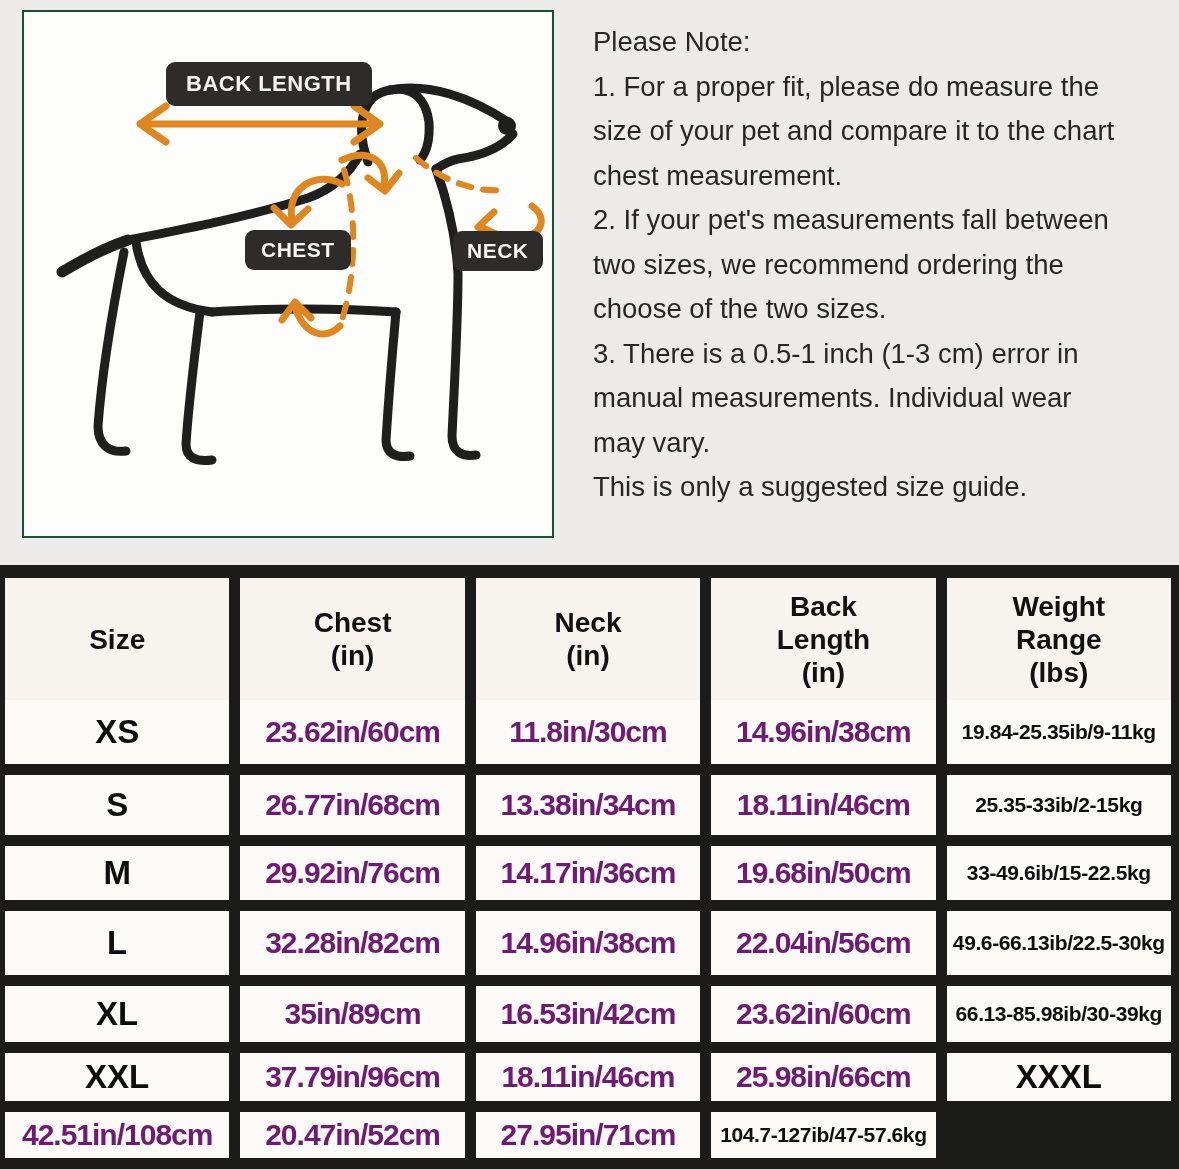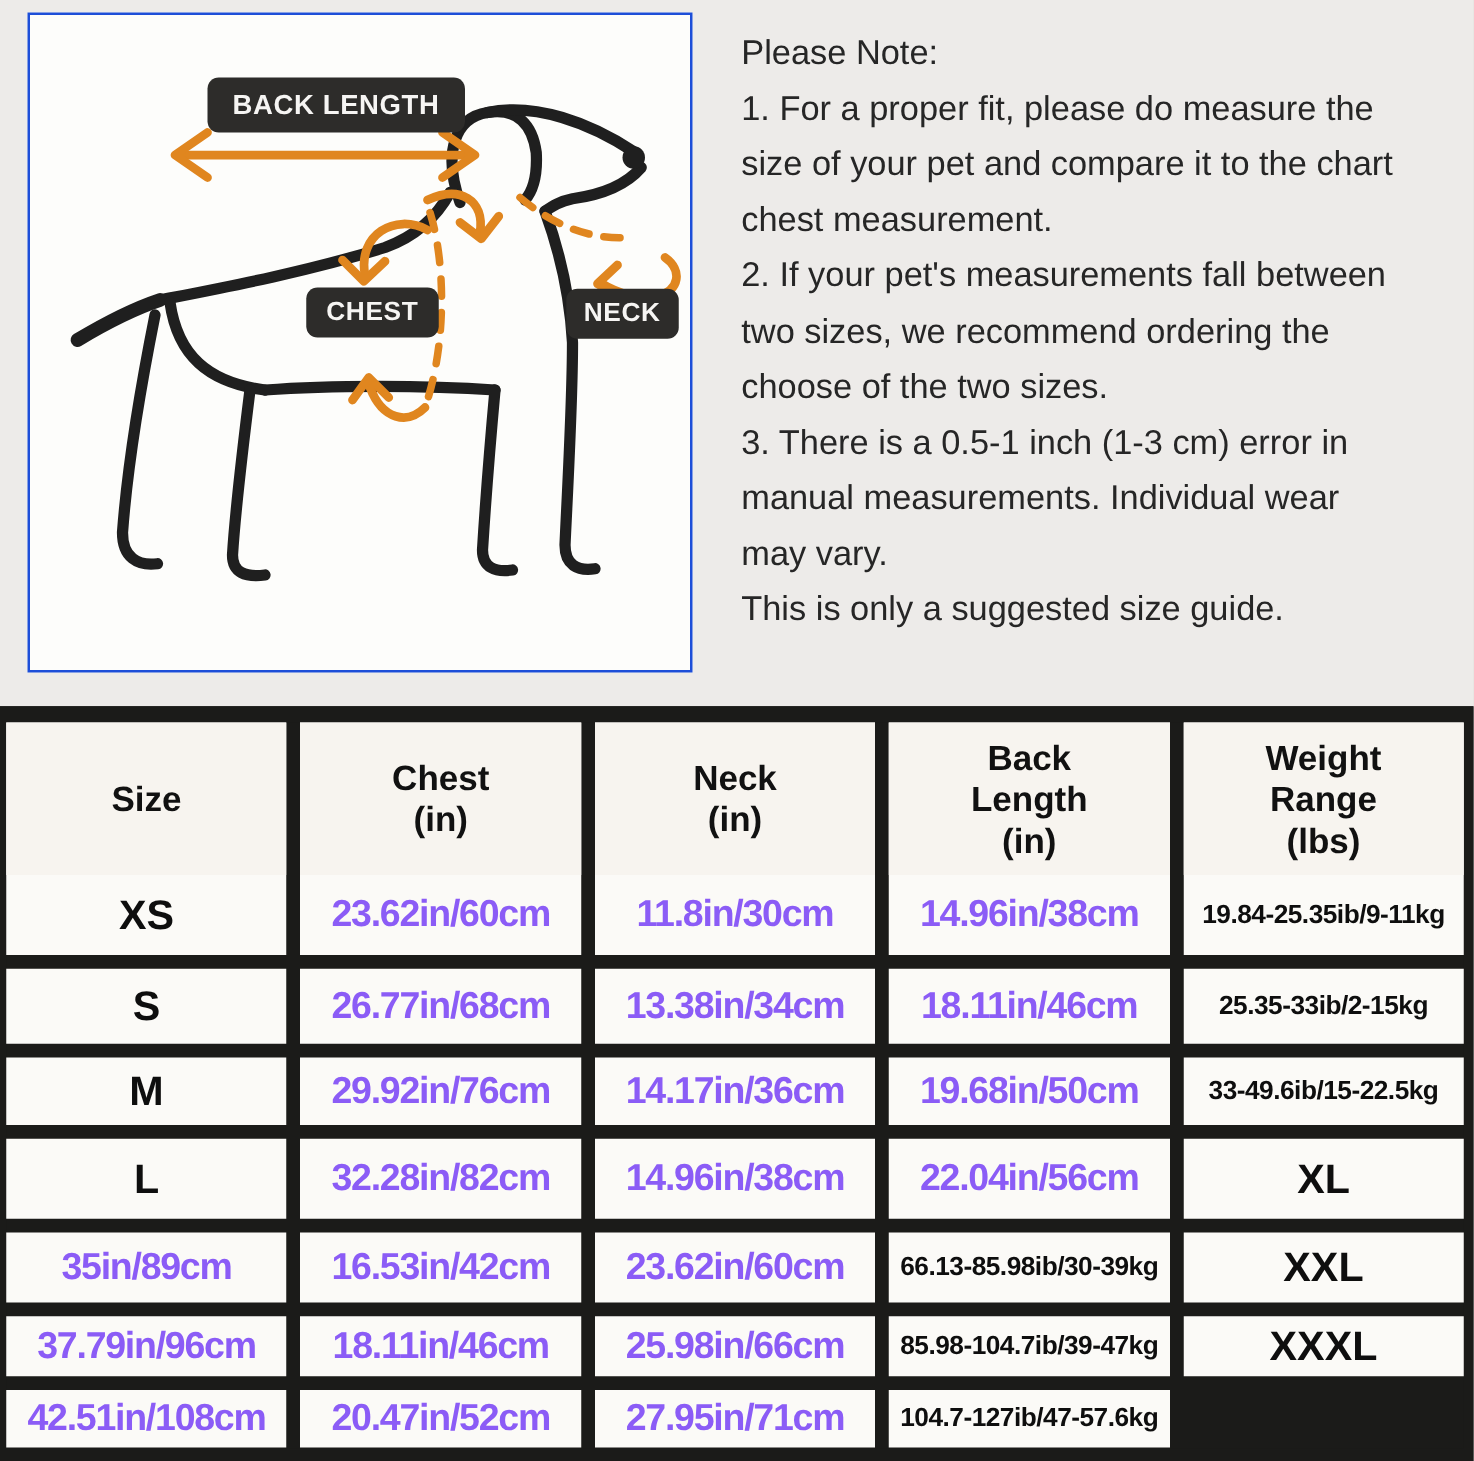--- a/index.html
+++ b/index.html
@@ -1,21 +1,21 @@
 <!DOCTYPE html>
 <html><head>
 <meta charset="utf-8">
 <style>
   html,body{margin:0;padding:0;background:#edebe9;}
   .canvas{position:relative;width:1179px;height:1169px;background:#edebe9;overflow:hidden;
           font-family:"Liberation Sans",sans-serif;}
 
   
   .diagram{position:absolute;left:22px;top:10px;width:532px;height:528px;
-           background:#fdfdfb;border:2px solid #1d4ed8;box-sizing:border-box;}
+           background:#fdfdfb;border:2px solid #14532d;box-sizing:border-box;}
   .diagram svg{position:absolute;left:0;top:0;}
   .tag{position:absolute;background:#2d2c2a;color:#f6f5f3;font-weight:bold;
        border-radius:9px;text-align:center;letter-spacing:.5px;}
   .tag-back{left:142px;top:50px;font-size:22px;padding:9px 20px;}
   .tag-chest{left:221px;top:218px;font-size:21px;padding:8px 16px;}
   .tag-neck{left:429px;top:219px;font-size:21px;padding:8px 14px;}
 
   
   .notes{position:absolute;left:593px;top:1px;width:582px;color:#262626;margin-top:19px;}
   .note-line{height:44.5px;line-height:44.5px;font-size:27.5px;white-space:nowrap;}
@@ -27,21 +27,21 @@
              border-left:5px solid #1b1b19;border-right:8px solid #1b1b19;
              display:grid;grid-template-columns:repeat(5,1fr);
              grid-template-rows:186px 60px 54px 64px 56px 48px 46px;
              gap:11px;}
   .mcell{background:#fbfaf7;display:flex;flex-direction:column;}
   .mcell .hdr{height:122px;display:flex;flex-direction:column;align-items:center;justify-content:center;
               background:#f7f4ef;color:#111;font-weight:bold;font-size:28px;line-height:33px;}
   .mcell .val{flex:1;display:flex;align-items:center;justify-content:center;text-align:right;}
   .cell{background:#fbfaf7;display:flex;align-items:center;justify-content:center;}
   .t-size{font-weight:bold;font-size:33px;color:#0e0e0e;}
-  .t-meas{font-weight:bold;font-size:30px;color:#8b5cf6;letter-spacing:-1px;white-space:nowrap;}
+  .t-meas{font-weight:bold;font-size:30px;color:#701a75;letter-spacing:-1px;white-space:nowrap;}
   .t-wt{font-weight:bold;font-size:21px;color:#0e0e0e;letter-spacing:-.4px;white-space:nowrap;}
 </style>
 </head>
 <body>
 
 <div class="canvas">
 
   <div class="diagram">
     <svg width="528" height="524" viewBox="0 0 528 524">
       <g stroke="#1f1f1f" stroke-width="9" fill="none" stroke-linecap="round" stroke-linejoin="round">
@@ -152,32 +152,32 @@
     <div class="cell t-size">M</div>
     <div class="cell t-meas">29.92in/76cm</div>
     <div class="cell t-meas">14.17in/36cm</div>
     <div class="cell t-meas">19.68in/50cm</div>
     <div class="cell t-wt">33-49.6ib/15-22.5kg</div>
 
     <div class="cell t-size">L</div>
     <div class="cell t-meas">32.28in/82cm</div>
     <div class="cell t-meas">14.96in/38cm</div>
     <div class="cell t-meas">22.04in/56cm</div>
+    <div class="cell t-wt">49.6-66.13ib/22.5-30kg</div>
 
     <div class="cell t-size">XL</div>
     <div class="cell t-meas">35in/89cm</div>
     <div class="cell t-meas">16.53in/42cm</div>
     <div class="cell t-meas">23.62in/60cm</div>
     <div class="cell t-wt">66.13-85.98ib/30-39kg</div>
 
     <div class="cell t-size">XXL</div>
     <div class="cell t-meas">37.79in/96cm</div>
     <div class="cell t-meas">18.11in/46cm</div>
     <div class="cell t-meas">25.98in/66cm</div>
-    <div class="cell t-wt">85.98-104.7ib/39-47kg</div>
 
     <div class="cell t-size">XXXL</div>
     <div class="cell t-meas">42.51in/108cm</div>
     <div class="cell t-meas">20.47in/52cm</div>
     <div class="cell t-meas">27.95in/71cm</div>
     <div class="cell t-wt">104.7-127ib/47-57.6kg</div>
   </div>
 
 </div>
 

